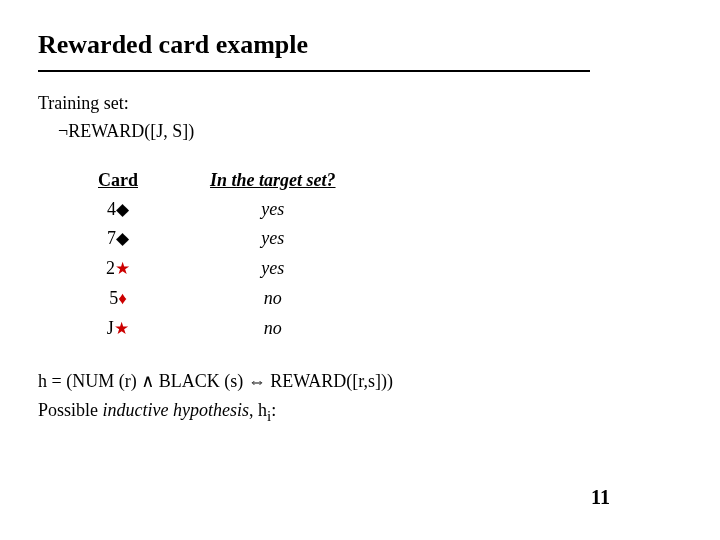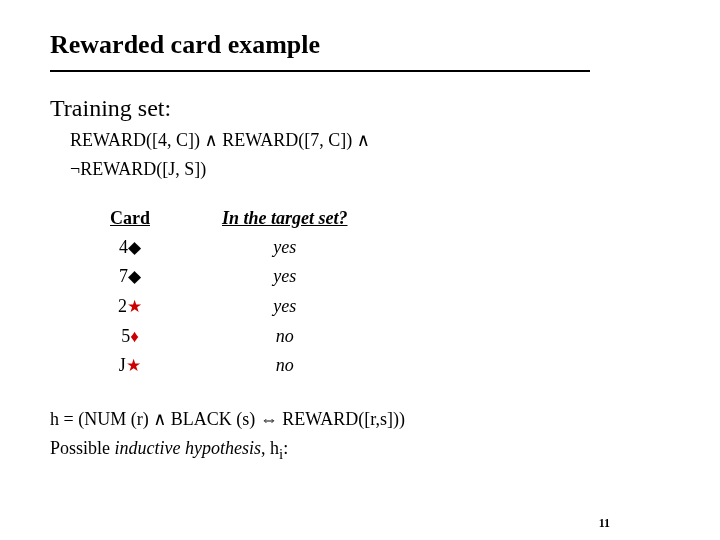--- a/index.html
+++ b/index.html
@@ -8,39 +8,39 @@
       height: 540px;
       background: #ffffff;
       font-family: 'Times New Roman', Times, serif;
       font-size: 18px;
       color: #000000;
       overflow: hidden;
     }
     .slide {
       width: 640px;
       height: 540px;
-      padding: 30px 50px 30px 50px;
+      padding: 30px 50px 30px 38px;
       position: relative;
     }
     .title {
       font-size: 26px;
       font-weight: bold;
       margin-bottom: 10px;
     }
     .divider {
       border: none;
       border-top: 2px solid #000;
       margin-bottom: 18px;
     }
     .training-set {
       margin-bottom: 24px;
       line-height: 1.5;
     }
     .training-set .label {
-      font-size: 24px;
+      font-size: 18px;
     }
     .training-set .formula {
       margin-left: 20px;
       font-size: 18px;
       line-height: 1.6;
     }
     .table-section {
       display: flex;
       flex-direction: row;
       gap: 12px;
@@ -69,37 +69,36 @@
     }
     .bottom-section {
       line-height: 1.6;
       font-size: 18px;
     }
     .italic {
       font-style: italic;
     }
     .page-number {
       position: absolute;
-      bottom: 9px;
+      bottom: 31px;
       right: 30px;
-      font-size: 12px;
+      font-size: 20px;
       font-weight: bold;
     }
   </style>
 </head>
 <body>
 
 <div class="slide">
   <div class="title">Rewarded card example</div>
   <hr class="divider">
 
   <div class="training-set">
     <span class="label">Training set:</span>
     <div class="formula">
-      <div>REWARD([4, C]) ∧ REWARD([7, C]) ∧</div>
       <div>¬REWARD([J, S])</div>
     </div>
   </div>
 
   <div class="table-section">
     <div class="col-card">
       <div class="col-header">Card</div>
       <div class="col-item">4<span style="font-size:17px;">◆</span></div>
       <div class="col-item">7<span style="font-size:17px;">◆</span></div>
       <div class="col-item">2<span style="font-size:17px; color:#cc0000;">★</span></div>

